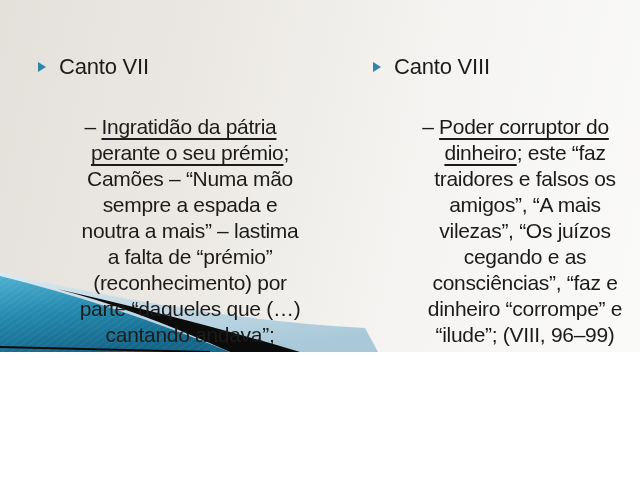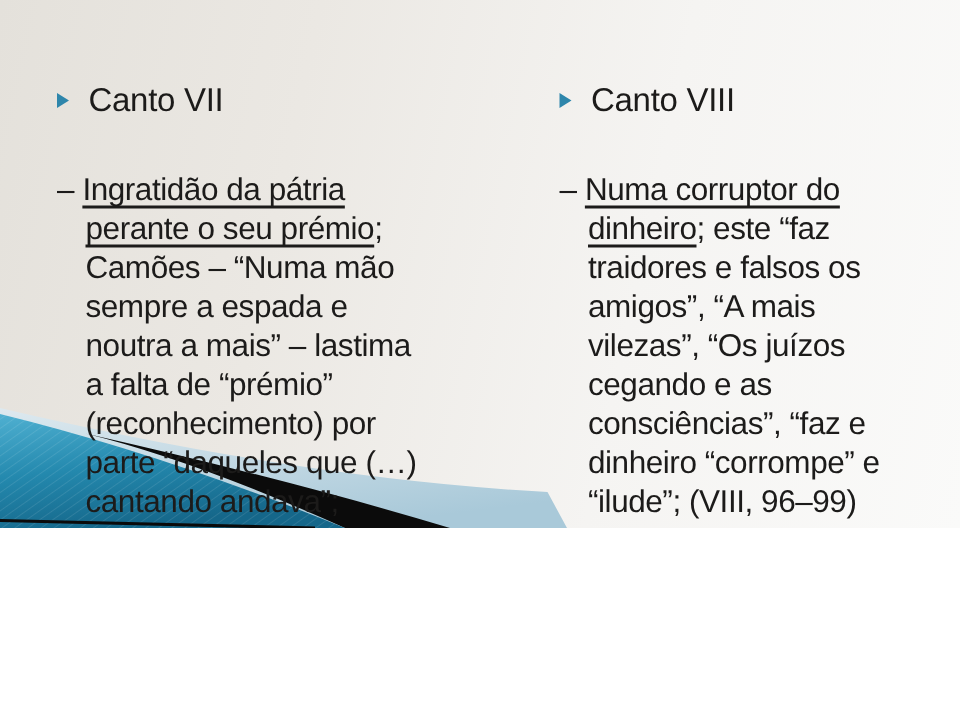--- a/index.html
+++ b/index.html
@@ -29,20 +29,21 @@
     width: 0; height: 0;
     border-left: 8px solid #2e86ab;
     border-top: 5.5px solid transparent;
     border-bottom: 5.5px solid transparent;
   }
   .body {
     font-size: 21px;
     line-height: 26px;
     color: #1c1b1a;
     letter-spacing: -0.3px;
+    text-align: center;
   }
   .tline { padding-left: 19px; white-space: nowrap; }
   .tline:first-child { padding-left: 0; }
   .u {
     text-decoration: underline;
     text-underline-offset: 3.5px;
     text-decoration-thickness: 1.5px;
   }
   .swoosh {
     position: absolute;
@@ -95,21 +96,21 @@
         <div class="tline"><span>cantando andava”;</span></div>
       </div>
   </div>
 
   <div class="col col-right">
     <div class="heading">
       <span class="tri"></span>
       <span>Canto VIII</span>
     </div>
     <div class="body">
-        <div class="tline"><span>– </span><span class="u">Numa corruptor do</span></div>
+        <div class="tline"><span>– </span><span class="u">Poder corruptor do</span></div>
         <div class="tline"><span class="u">dinheiro</span><span>; este “faz</span></div>
         <div class="tline"><span>traidores e falsos os</span></div>
         <div class="tline"><span>amigos”, “A mais</span></div>
         <div class="tline"><span>vilezas”, “Os juízos</span></div>
         <div class="tline"><span>cegando e as</span></div>
         <div class="tline"><span>consciências”, “faz e</span></div>
         <div class="tline"><span>dinheiro “corrompe” e</span></div>
         <div class="tline"><span>“ilude”; (VIII, 96–99)</span></div>
       </div>
   </div>

